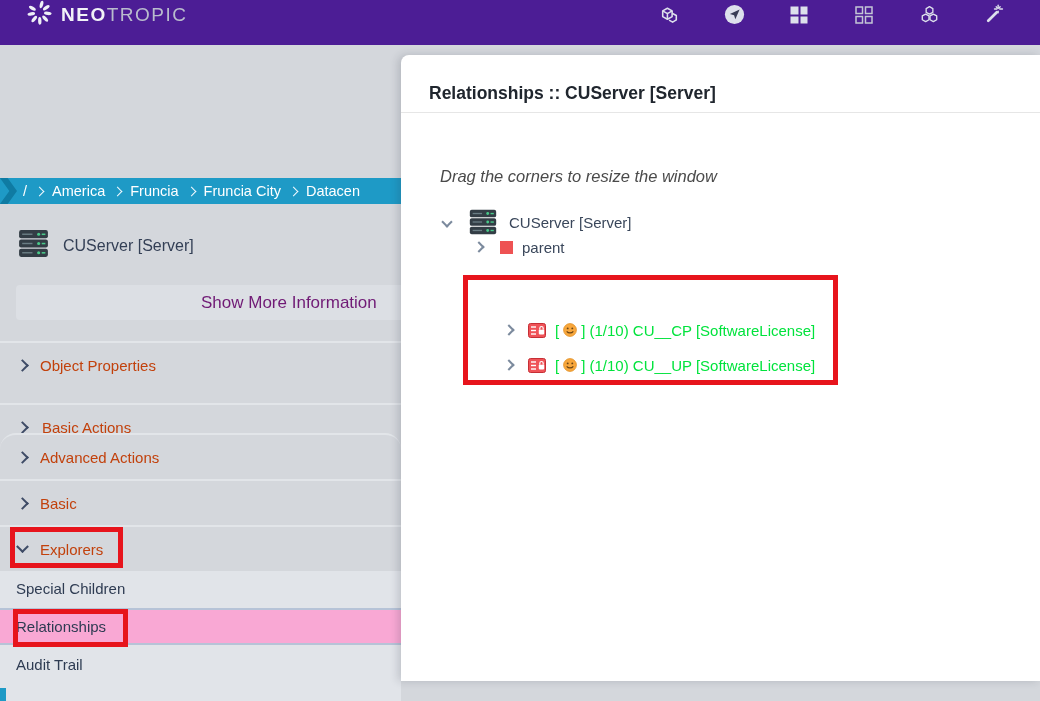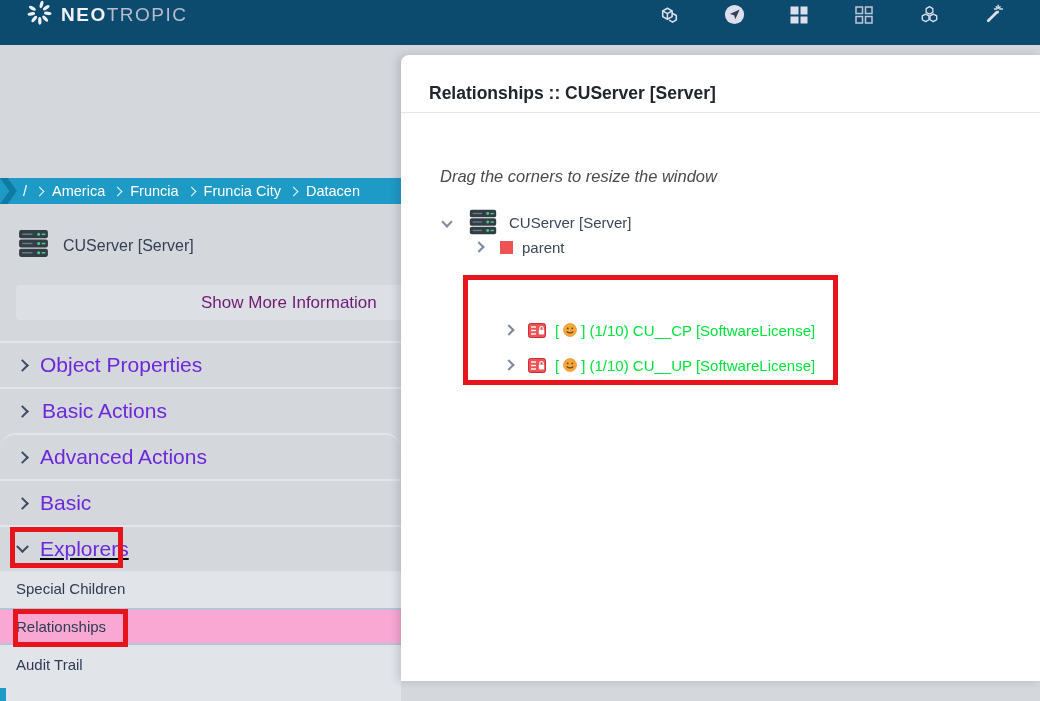--- a/index.html
+++ b/index.html
@@ -1,21 +1,21 @@
 <!DOCTYPE html>
 <html><head>
 <meta charset="utf-8">
 <style>
   * { margin:0; padding:0; box-sizing:border-box; }
   html,body { width:1040px; height:701px; }
   body { font-family:"Liberation Sans","DejaVu Sans",sans-serif; }
   #app { position:relative; width:1040px; height:701px; background:#d4d7dc; overflow:hidden; }
 
   
-  #topbar { position:absolute; left:0; top:0; width:1040px; height:45px; background:#0c4a6e;
+  #topbar { position:absolute; left:0; top:0; width:1040px; height:45px; background:#4c1d95;
             display:flex; align-items:center; justify-content:space-between; padding:0 34px 16px 26px; }
   #brand { display:flex; align-items:center; gap:8px; }
   #brand-text { font-size:19px; letter-spacing:1.5px; color:#f1f2f7; }
   #brand-text .bold { font-weight:700; }
   #brand-text .light { font-weight:300; color:#b9bccd; }
   #topbar-icons { display:flex; align-items:center; gap:41px; }
   .tb-icon { width:24px; height:24px; display:flex; align-items:center; justify-content:center; cursor:pointer; }
 
   
   #breadcrumb { position:absolute; left:0; top:178px; width:401px; height:26px; background:#1e9ac6;
@@ -32,21 +32,21 @@
 
   
   #show-more { position:absolute; left:16px; top:285px; width:392px; height:35px; background:#dcdfe4;
                border-radius:4px 0 0 4px; cursor:pointer; }
   #show-more span { position:absolute; left:185px; top:50%; transform:translateY(-50%);
                     font-size:17px; color:#701a75; white-space:nowrap; }
 
   
   .acc-row { position:absolute; left:0; width:401px; height:46px; display:flex; align-items:center;
              padding-left:18px; gap:13px; cursor:pointer; border-top:2px solid #e2e5e9; }
-  .acc-label { font-size:21px; color:#6d28d9; }
+  .acc-label { font-size:15px; color:#c2410c; }
   .chev { width:9px; height:9px; border-top:2px solid #3e4b66; border-right:2px solid #3e4b66; flex:0 0 auto; }
   .chev.right { transform:rotate(45deg); }
   .chev.down  { transform:rotate(135deg) translate(-2px,2px); }
 
   
   #explorer-items { position:absolute; left:0; top:571px; width:401px; bottom:0; background:#e1e4e9; }
   .exp-item { position:absolute; left:0; width:401px; display:flex; align-items:center;
               padding-left:16px; font-size:15px; color:#2e3b52; cursor:pointer; }
   #exp-special { top:0; height:35px; }
   #exp-relationships { top:37px; height:37px; background:#f9a8d4;
@@ -187,33 +187,33 @@
   </div>
 
   <div id="show-more">
     <span>Show More Information</span>
   </div>
 
   <div class="acc-row" style="top:341px;">
     <span class="chev right"></span>
     <span class="acc-label">Object Properties</span>
   </div>
-  <div class="acc-row" style="top:387px;gap:15px;">
+  <div class="acc-row" style="top:403px;gap:15px;">
     <span class="chev right"></span>
     <span class="acc-label">Basic Actions</span>
   </div>
   <div class="acc-row" style="top:433px;border-radius:16px;">
     <span class="chev right"></span>
     <span class="acc-label">Advanced Actions</span>
   </div>
   <div class="acc-row" style="top:479px;">
     <span class="chev right"></span>
     <span class="acc-label">Basic</span>
   </div>
-  <div class="acc-row" style="top:525px;text-decoration:underline;">
+  <div class="acc-row" style="top:525px;">
     <span class="chev down"></span>
     <span class="acc-label">Explorers</span>
   </div>
 
   <div id="explorer-items">
     <div class="exp-item" id="exp-special">
       <span>Special Children</span>
     </div>
     <div class="exp-item" id="exp-relationships">
       <span>Relationships</span>

